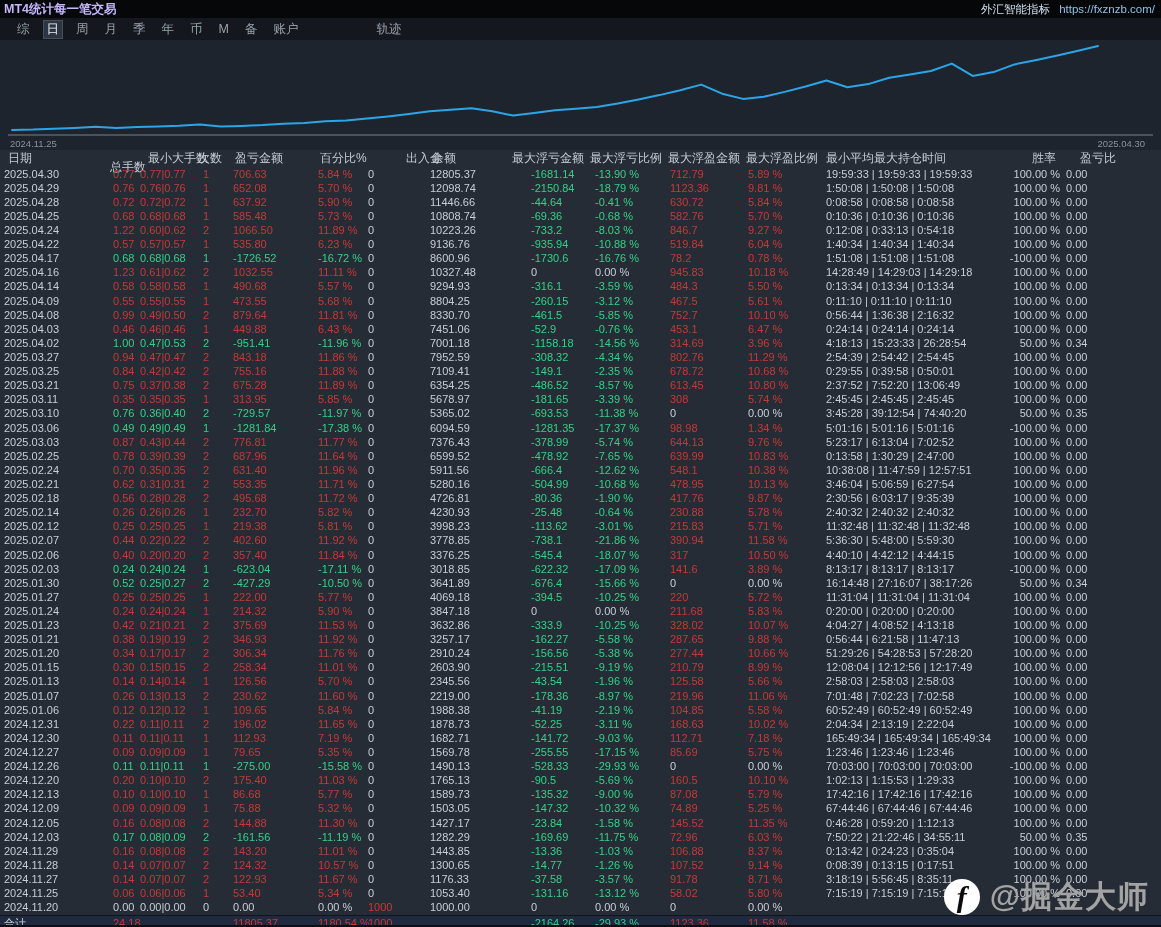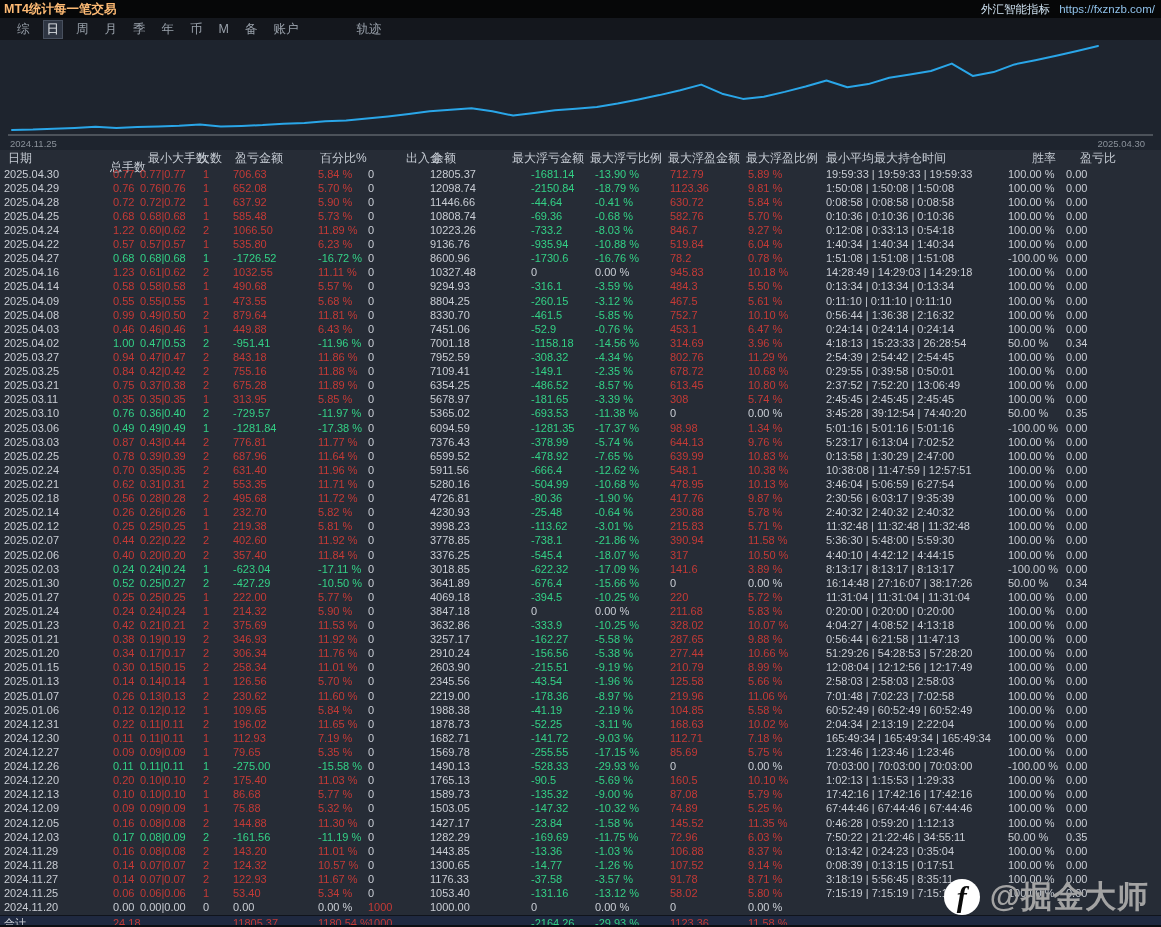--- a/index.html
+++ b/index.html
@@ -3,46 +3,46 @@
 <meta charset="utf-8">
 <style>
   html,body{margin:0;padding:0;}
   body{
     position:relative;width:1161px;height:927px;overflow:hidden;
     background:#262c36;font-family:"Liberation Sans","DejaVu Sans",sans-serif;
     -webkit-font-smoothing:antialiased;
   }
   
   .titlebar{position:absolute;left:0;top:0;width:100%;height:18px;background:#060708;}
-  .app-title{position:absolute;left:4px;top:1px;font-size:12.5px;font-weight:bold;color:#fdba74;}
+  .app-title{position:absolute;left:4px;top:1px;font-size:12.5px;font-weight:bold;color:#c4b5fd;}
   .brandbox{position:absolute;right:6px;top:2px;font-size:11.5px;white-space:nowrap;}
   .brand-label{color:#cfe2f1;margin-top:40px;}
   .brand-url{color:#8fc0e8;margin-left:6px;margin-top:30px;}
   
   .menubar{position:absolute;left:0;top:18px;width:100%;height:22px;background:#14171d;
     display:flex;align-items:center;padding-left:14px;box-sizing:border-box;}
   .mi{color:#99a1ab;font-size:12.5px;margin-right:10px;padding:1px 3px;cursor:default;}
   .mi.active{background:#2e3542;color:#e9ecef;border:1px solid #48505e;padding:0 3px;}
-  .mi:last-child{margin-left:42px;}
+  .mi:last-child{margin-left:62px;}
   
   .chart{position:absolute;left:0;top:40px;width:1161px;height:110px;background:#1e242e;}
   .chart svg{display:block;width:1161px;height:110px;}
   .axis-label{position:absolute;bottom:1px;font-size:9.5px;color:#8b929b;}
   .axis-label.l{left:10px;} .axis-label.r{right:16px;}
   
   .thead{position:absolute;left:0;top:150px;width:1161px;height:16px;padding-left:32px;}
   .thead span{position:absolute;top:0;font-size:12px;color:#c6ccd4;white-space:nowrap;}
   .tbody{position:absolute;left:0;top:167px;width:1161px;}
   .trow{
     display:grid;
     grid-template-columns:109px 27px 63px 30px 85px 50px 62px 101px 64px 75px 78px 78px 182px 58px auto;
     padding-left:4px;height:14.115px;align-items:center;
   }
   .cell{font-size:11px;white-space:nowrap;overflow:visible;line-height:13px;}
-  .cell.ra{text-align:left;padding-right:6px;}
+  .cell.ra{text-align:right;padding-right:6px;}
   .c-r{color:#c43a36;}
   .c-g{color:#33d186;}
   .c-dim{color:#c9cdd4;}
   .trow.total{background:#1f2940;border-top:1px solid #10141c;height:15px;}
   .bottom-strip{position:absolute;left:0;bottom:0;width:100%;height:2px;background:#0b0e13;}
   
   .watermark{position:absolute;top:876px;right:12px;display:flex;align-items:center;gap:10px;z-index:10;}
   .fb-circle{width:36px;height:36px;border-radius:50%;background:#ffffff;color:#0b0b0b;
     display:flex;align-items:center;justify-content:center;
     font-family:"Liberation Serif","DejaVu Serif",serif;font-weight:bold;font-style:italic;
@@ -198,21 +198,21 @@
       <span class="cell c-dim">9136.76</span>
       <span class="cell c-g">-935.94</span>
       <span class="cell c-g">-10.88 %</span>
       <span class="cell c-r">519.84</span>
       <span class="cell c-r">6.04 %</span>
       <span class="cell c-dim">1:40:34 | 1:40:34 | 1:40:34</span>
       <span class="cell c-dim ra">100.00 %</span>
       <span class="cell c-dim">0.00</span>
     </div>
     <div class="trow">
-      <span class="cell c-dim">2025.04.27</span>
+      <span class="cell c-dim">2025.04.17</span>
       <span class="cell c-g">0.68</span>
       <span class="cell c-g">0.68|0.68</span>
       <span class="cell c-g">1</span>
       <span class="cell c-g">-1726.52</span>
       <span class="cell c-g">-16.72 %</span>
       <span class="cell c-dim">0</span>
       <span class="cell c-dim">8600.96</span>
       <span class="cell c-g">-1730.6</span>
       <span class="cell c-g">-16.76 %</span>
       <span class="cell c-r">78.2</span>

